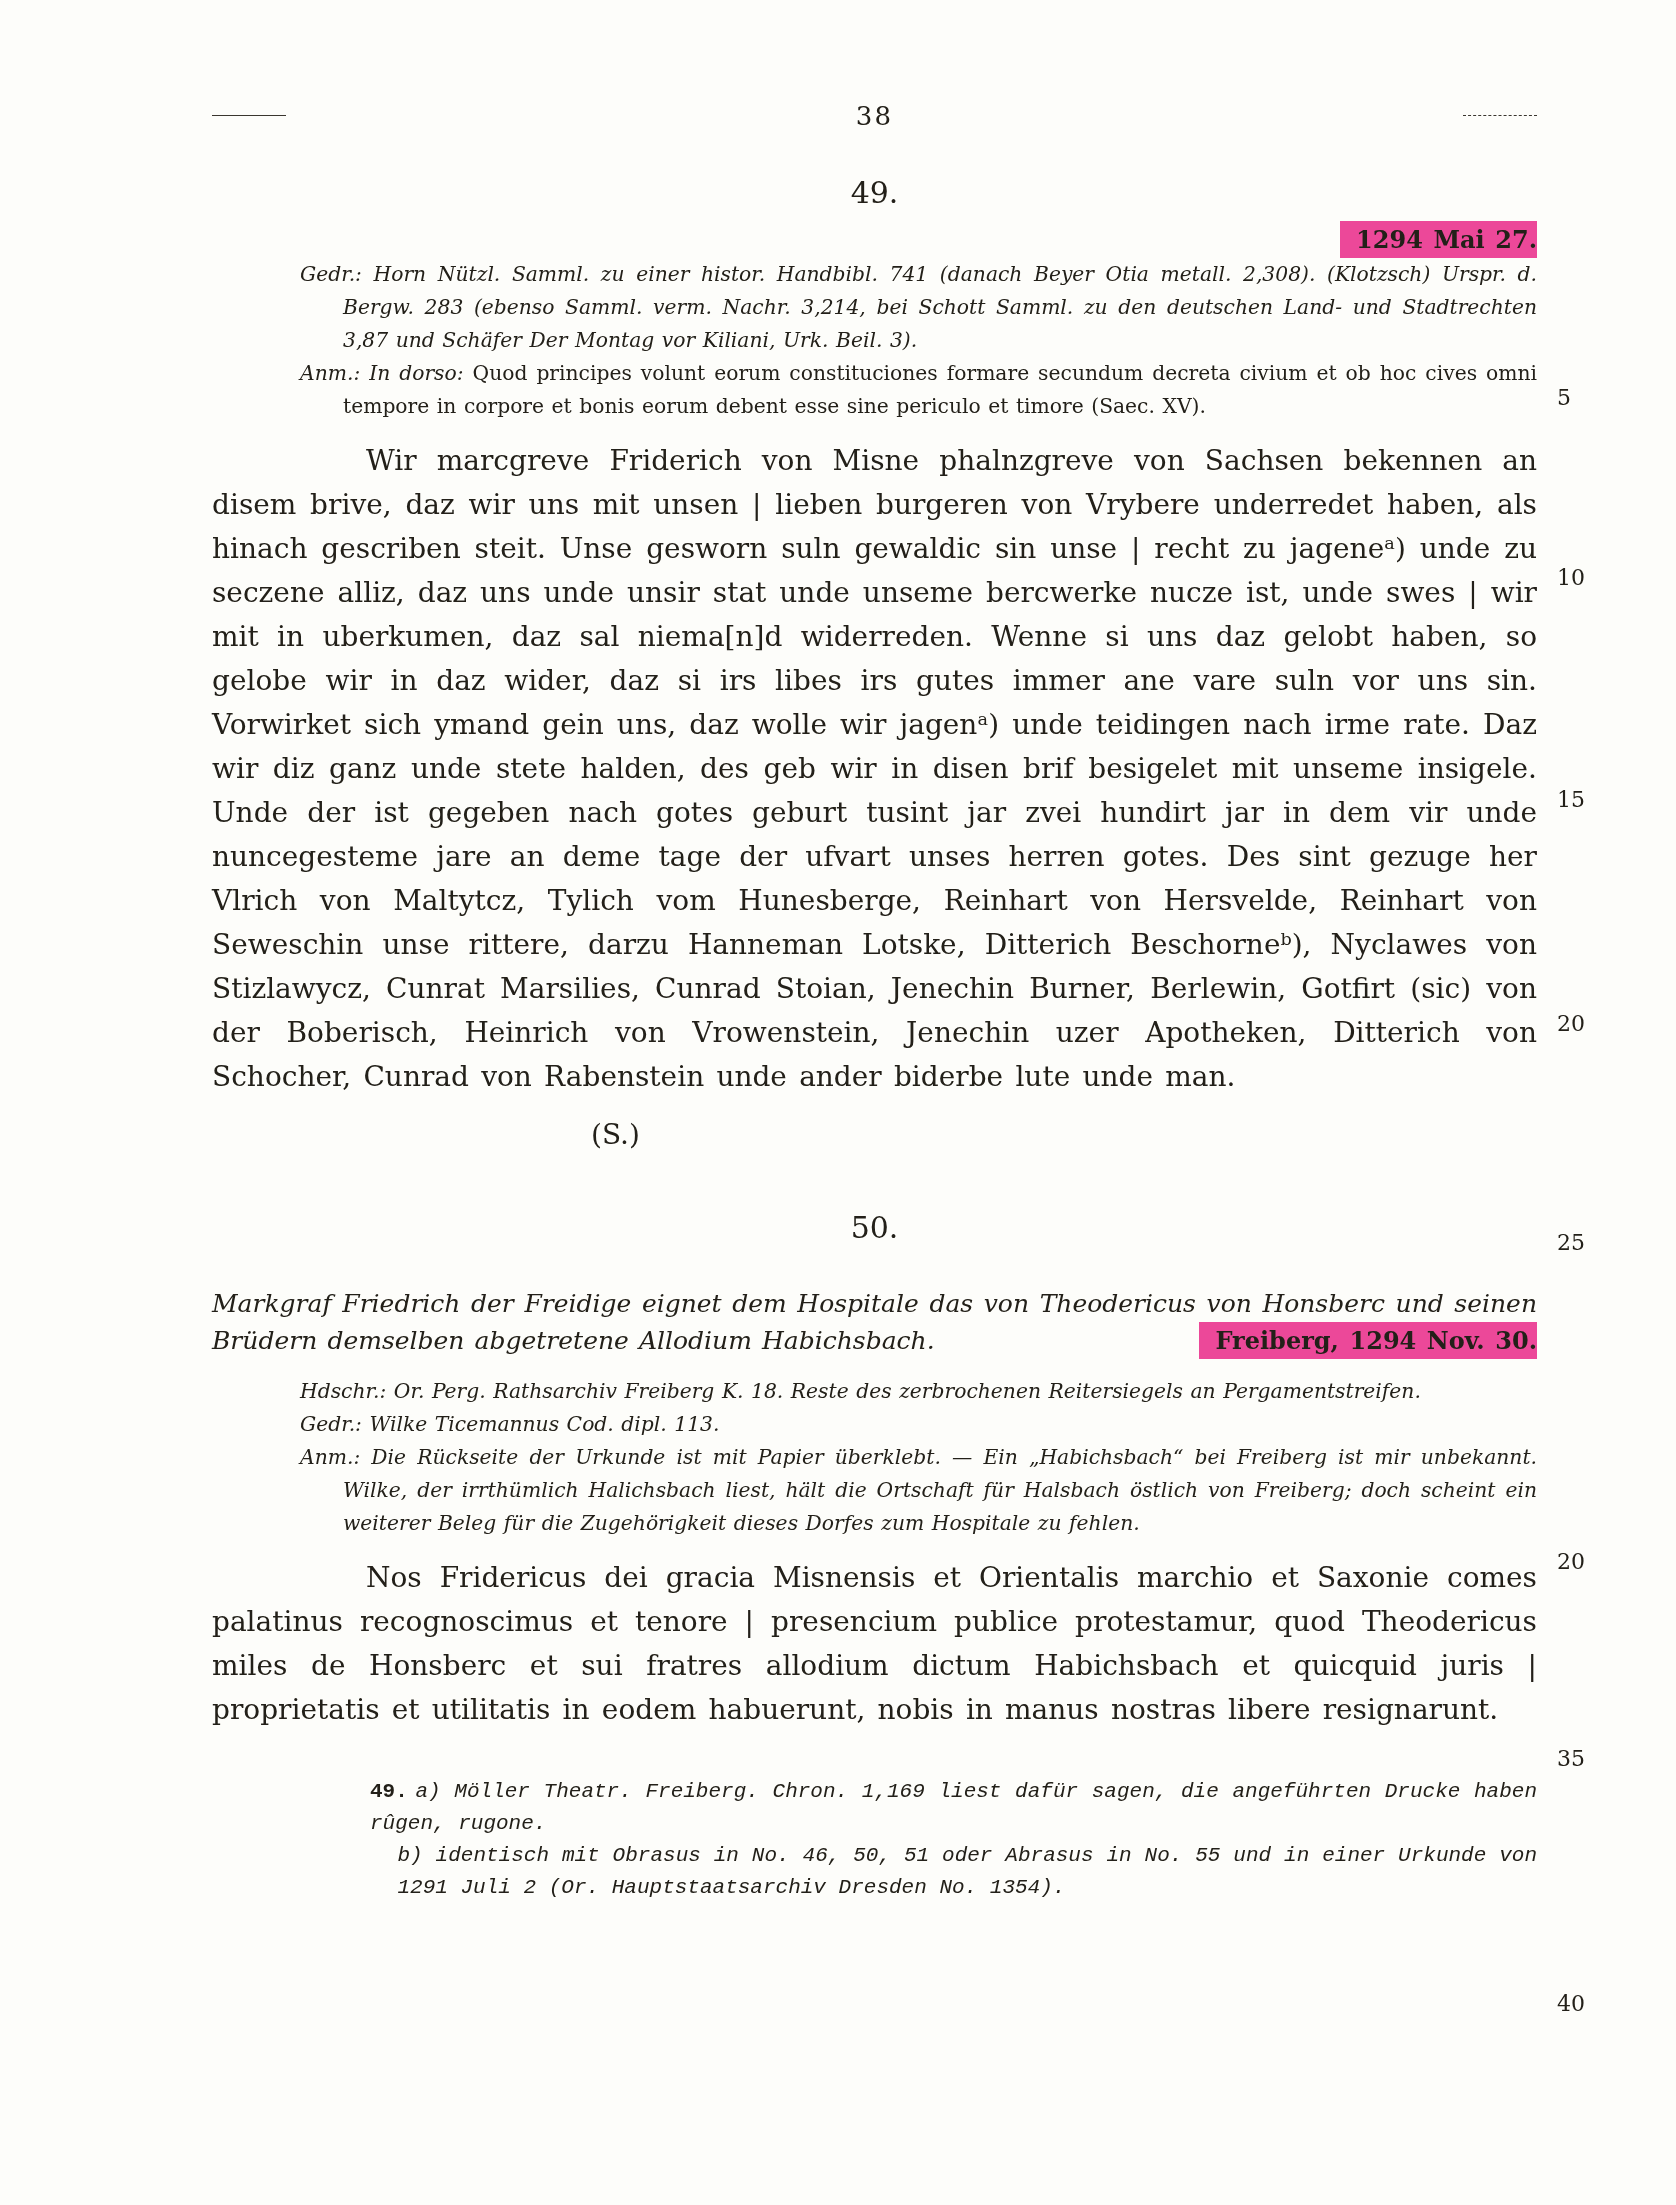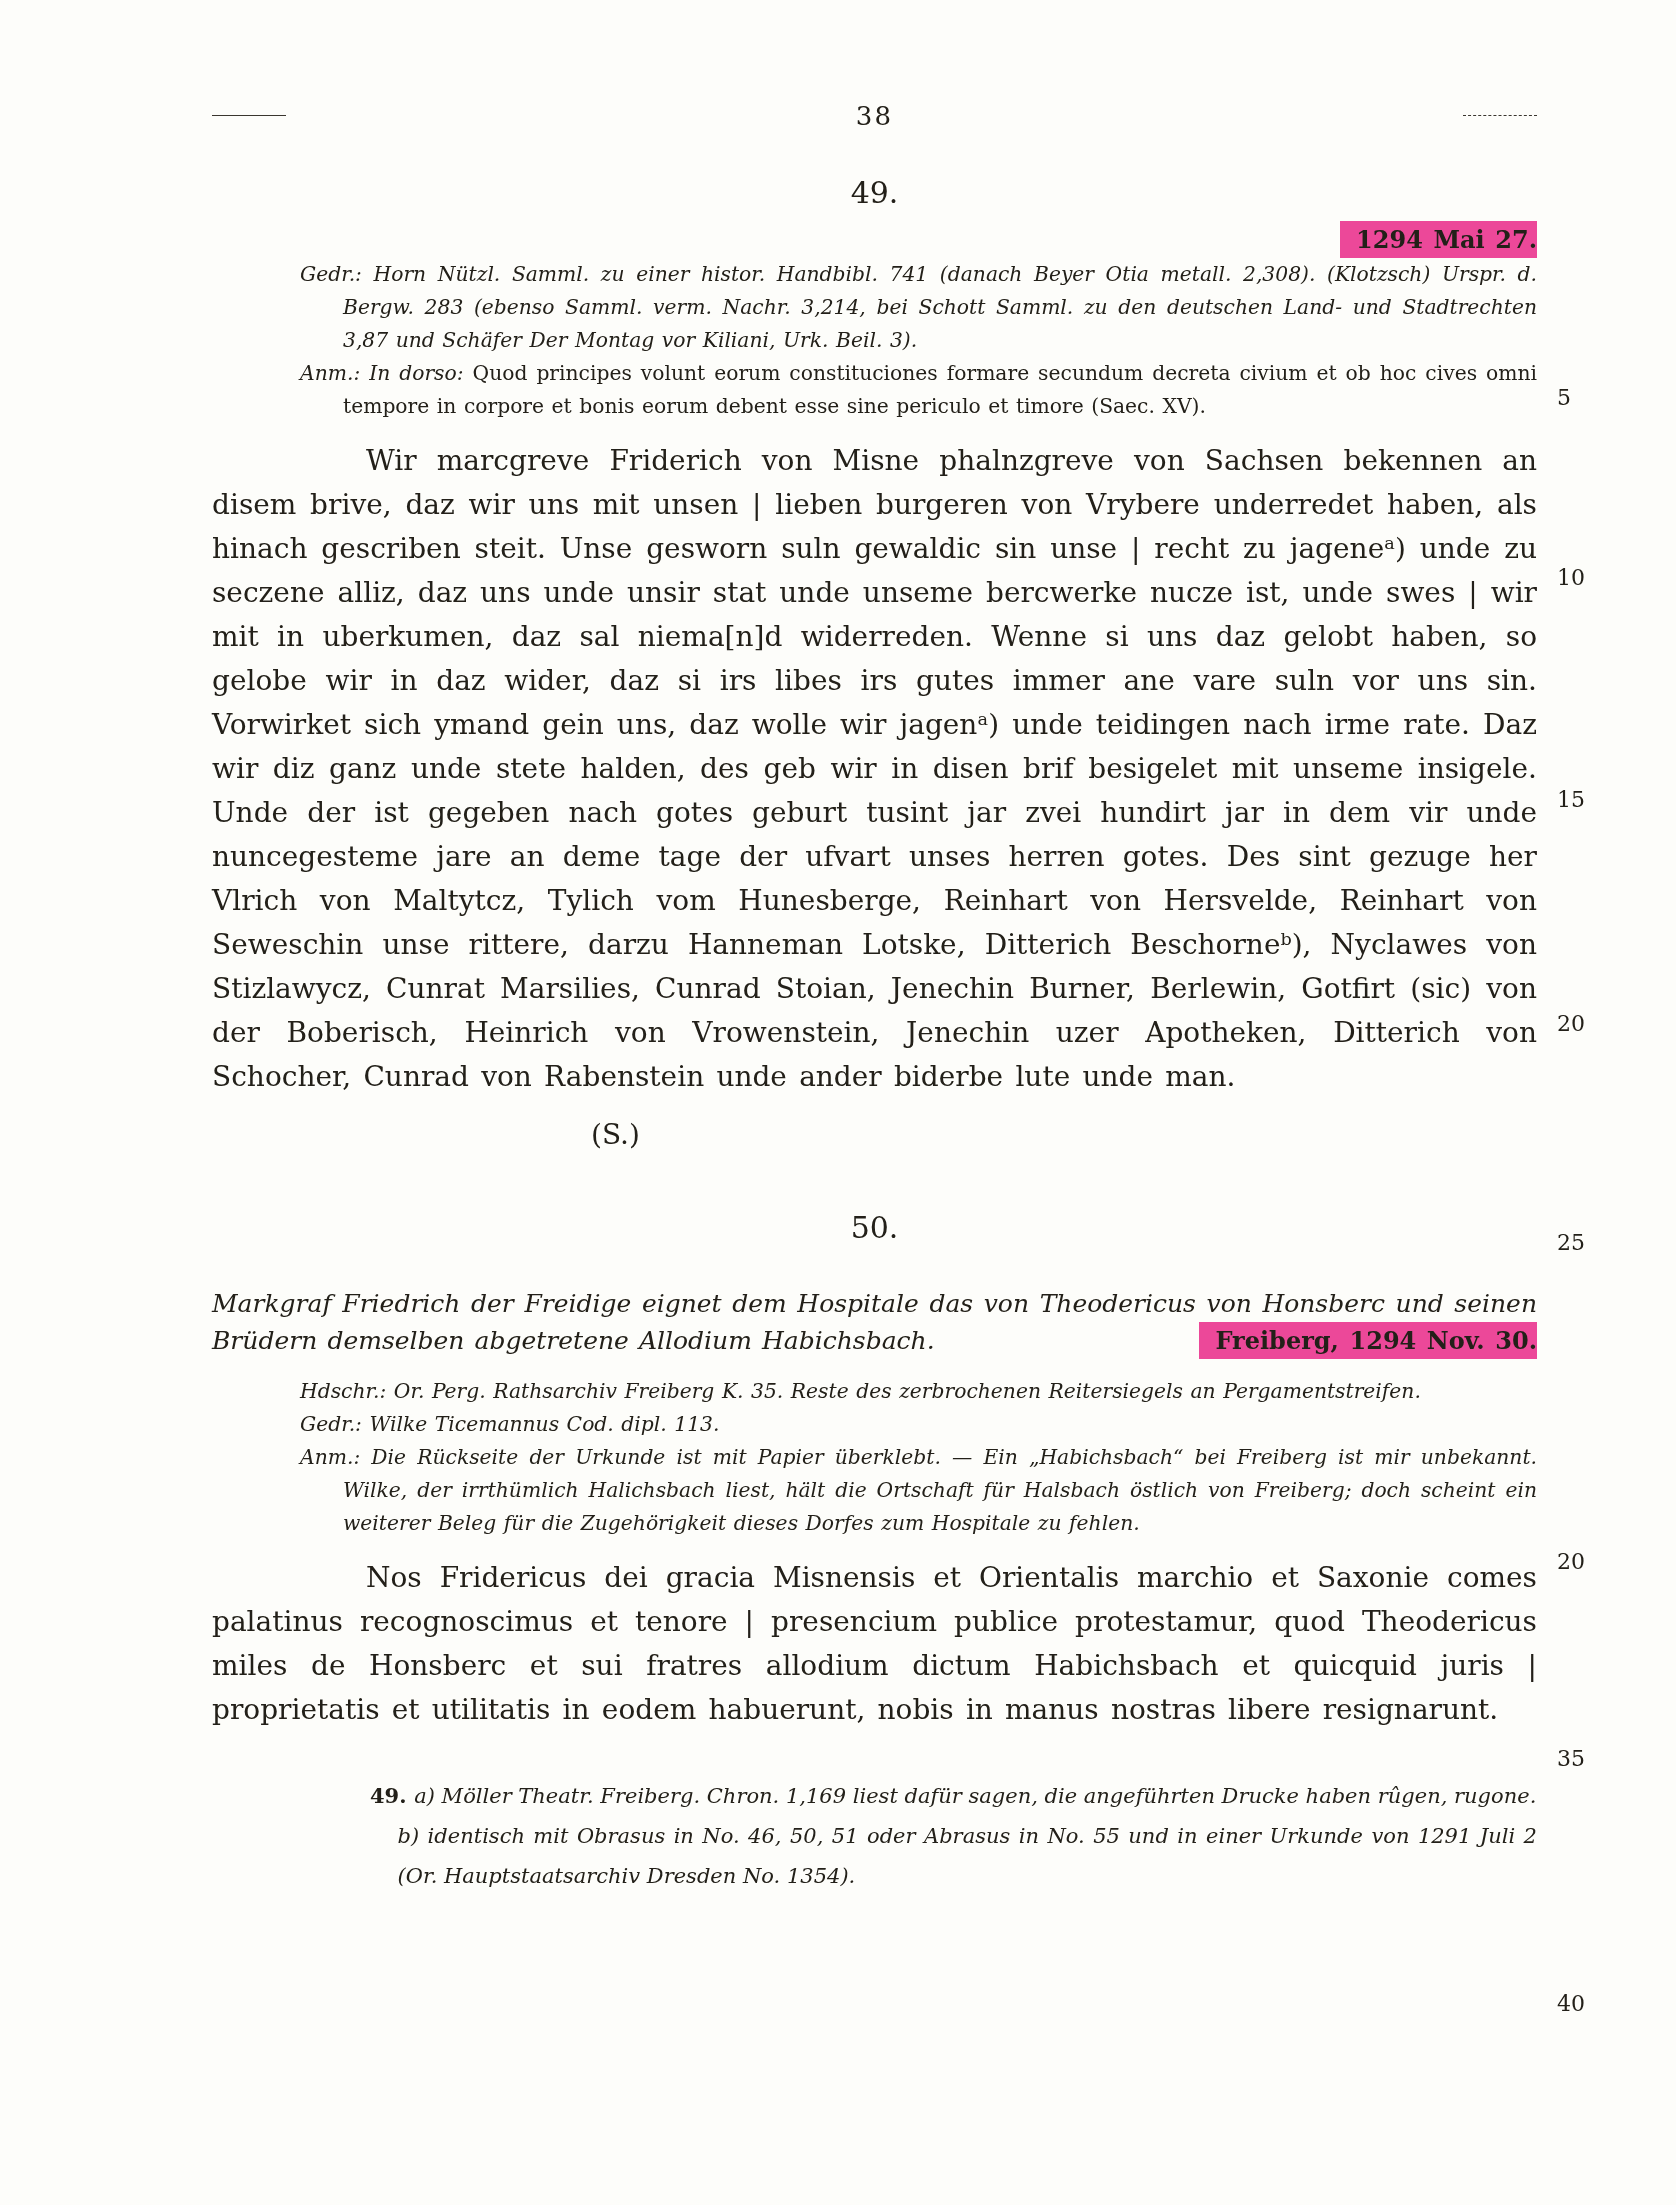--- a/index.html
+++ b/index.html
@@ -98,21 +98,22 @@
     line-height: 38px;
     height: 38px;
   }
 
   
   .footnotes {
     margin: 44px 0 0 158px;
     width: 1167px;
     font-style: italic;
     font-size: 21px;
-    line-height: 40px;
+    line-height: 32px;
+    font-family: Liberation Mono, monospace;
   }
   .fn-line { margin: 0; text-align: justify; }
   .fn-line.cont { margin-left: 27.5px; }
   .fn-label { font-style: normal; font-weight: bold; padding-right: 7.7px; }
 
   
   .line-numbers span {
     position: absolute;
     left: 1557px;
     width: 49px;
@@ -163,21 +164,21 @@
       <div class="sec-num">50.</div>
 
       <p class="summary">
         <span>Markgraf Friedrich der Freidige eignet dem Hospitale das von Theodericus von Honsberc und seinen Brüdern demselben abgetretene Allodium Habichsbach.</span>
         <span class="date">Freiberg, 1294 Nov. 30.</span>
       </p>
 
       <div class="apparatus">
         <p class="app-entry">
           <span class="app-label">Hdschr.:</span>
-          <span>Or. Perg. Rathsarchiv Freiberg K. 35.  Reste des zerbrochenen Reitersiegels an Pergamentstreifen.</span>
+          <span>Or. Perg. Rathsarchiv Freiberg K. 18.  Reste des zerbrochenen Reitersiegels an Pergamentstreifen.</span>
         </p>
         <p class="app-entry">
           <span class="app-label">Gedr.:</span>
           <span>Wilke Ticemannus Cod. dipl. 113.</span>
         </p>
         <p class="app-entry">
           <span class="app-label">Anm.:</span>
           <span>Die Rückseite der Urkunde ist mit Papier überklebt. — Ein „Habichsbach“ bei Freiberg ist mir unbekannt. Wilke, der irrthümlich Halichsbach liest, hält die Ortschaft für Halsbach östlich von Freiberg; doch scheint ein weiterer Beleg für die Zugehörigkeit dieses Dorfes zum Hospitale zu fehlen.</span>
         </p>
       </div>

